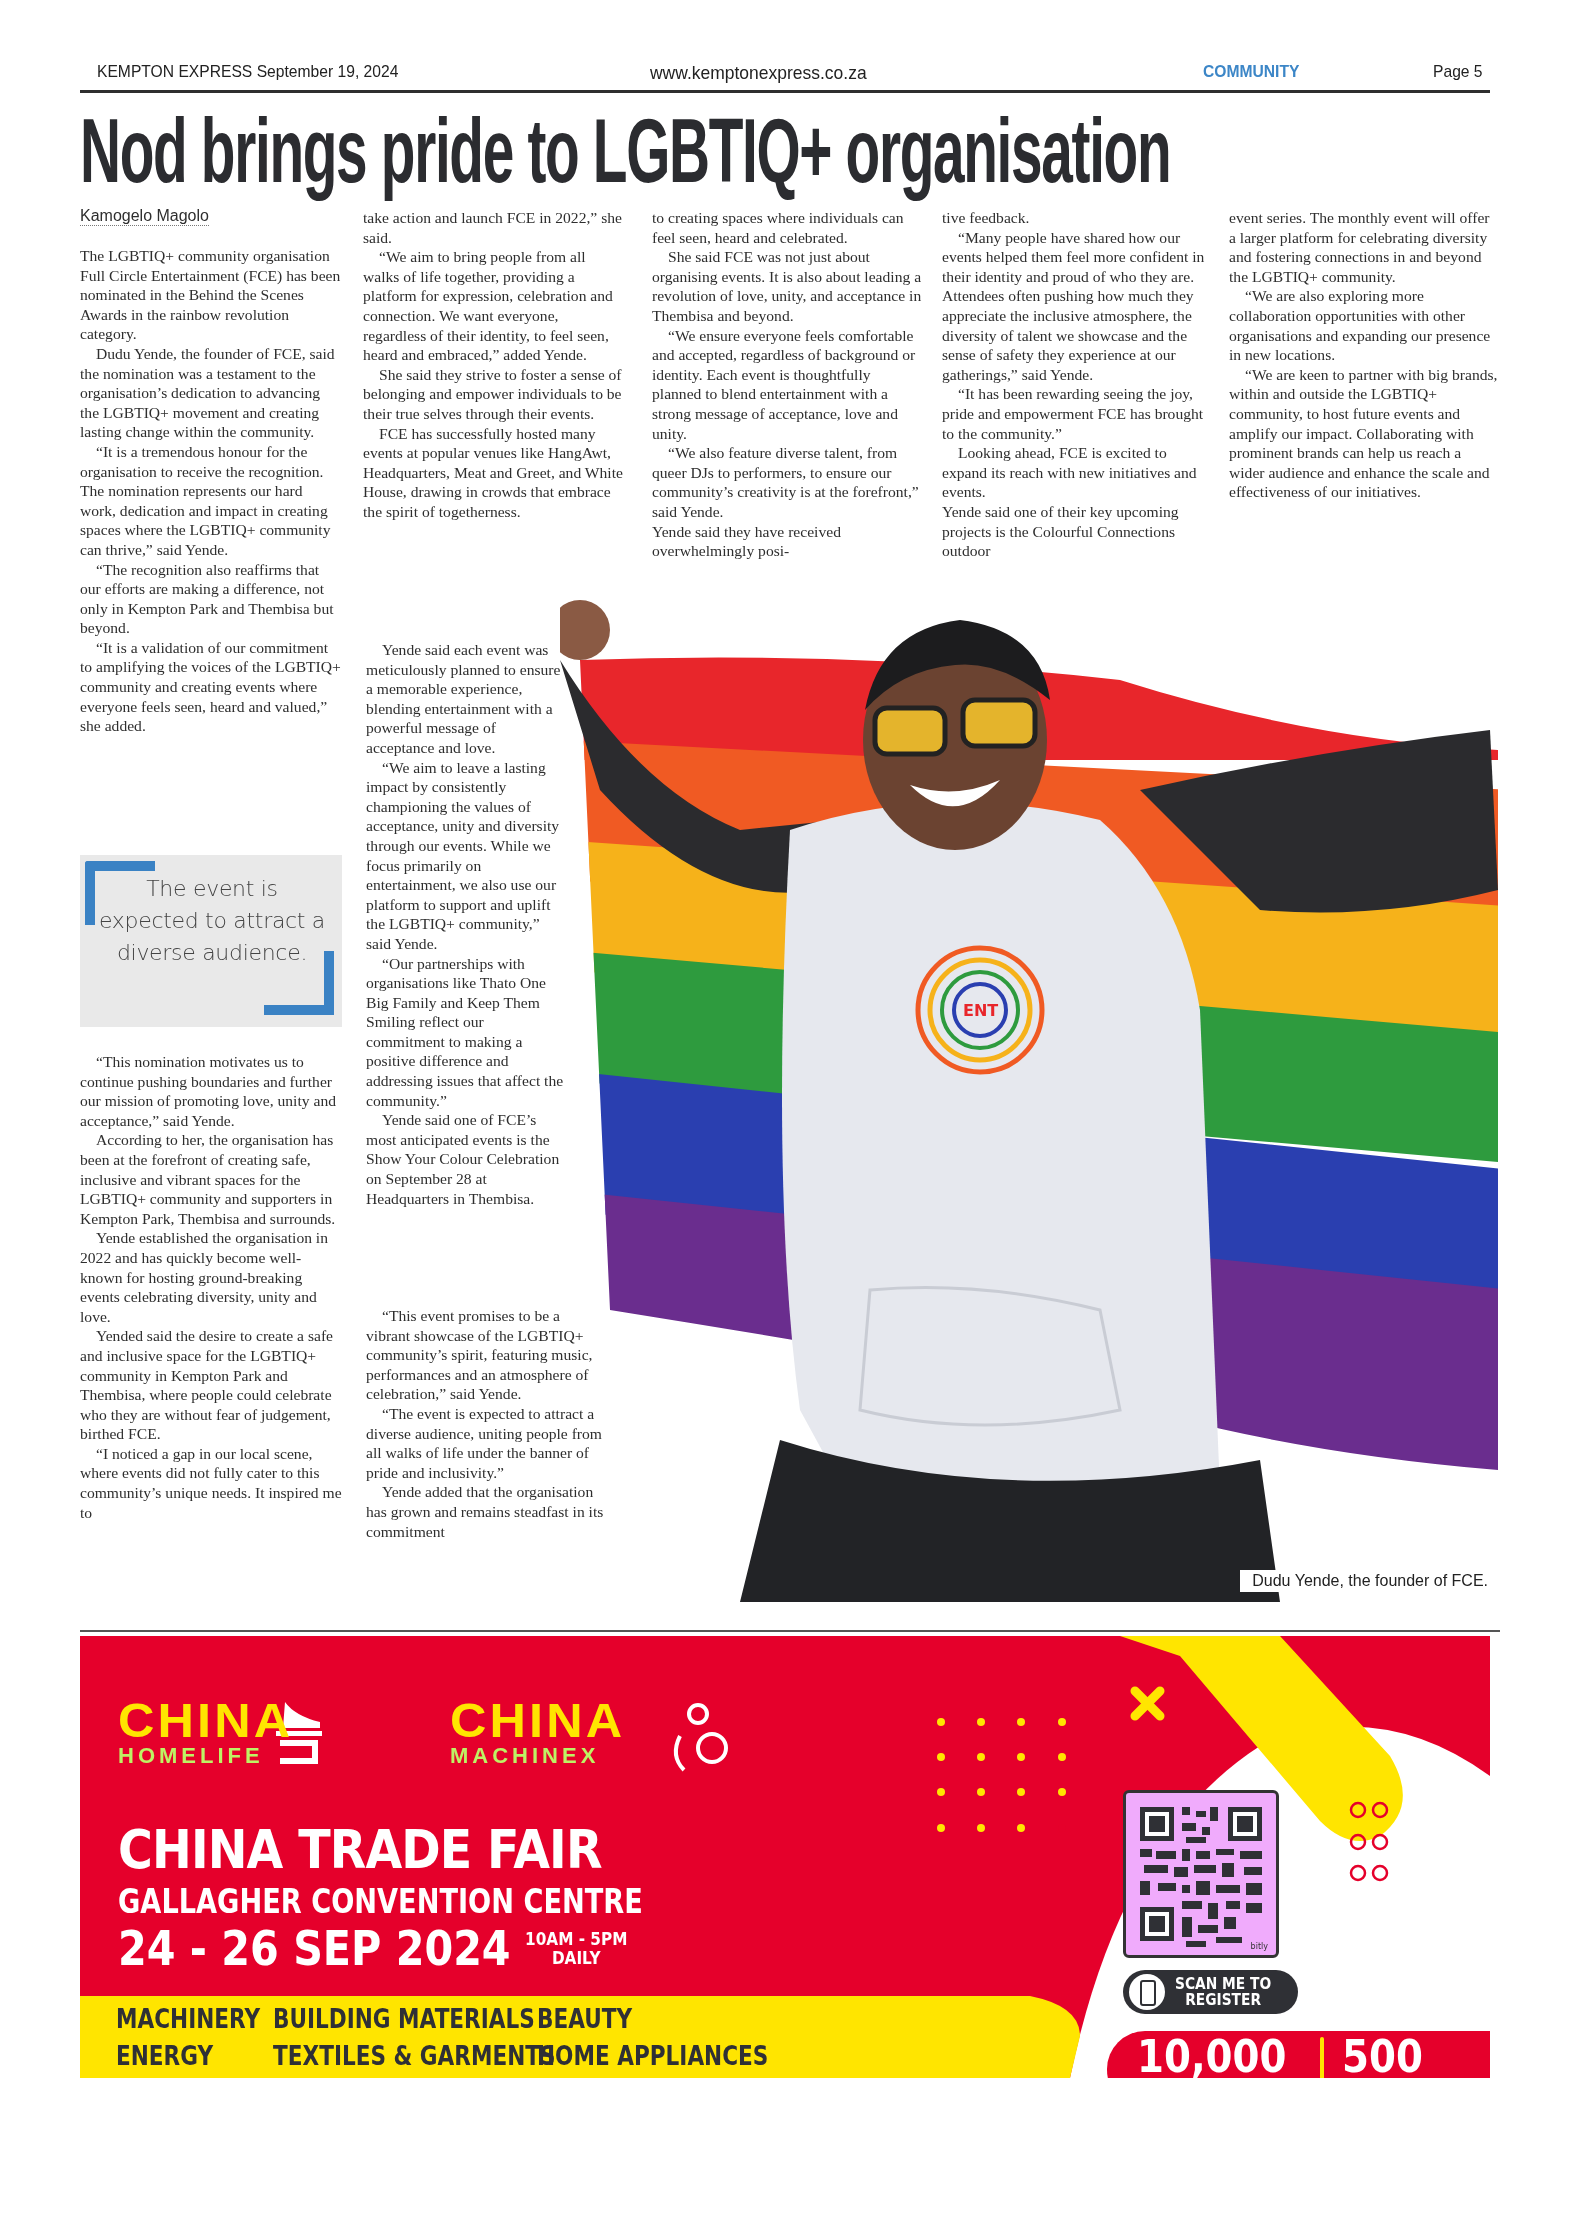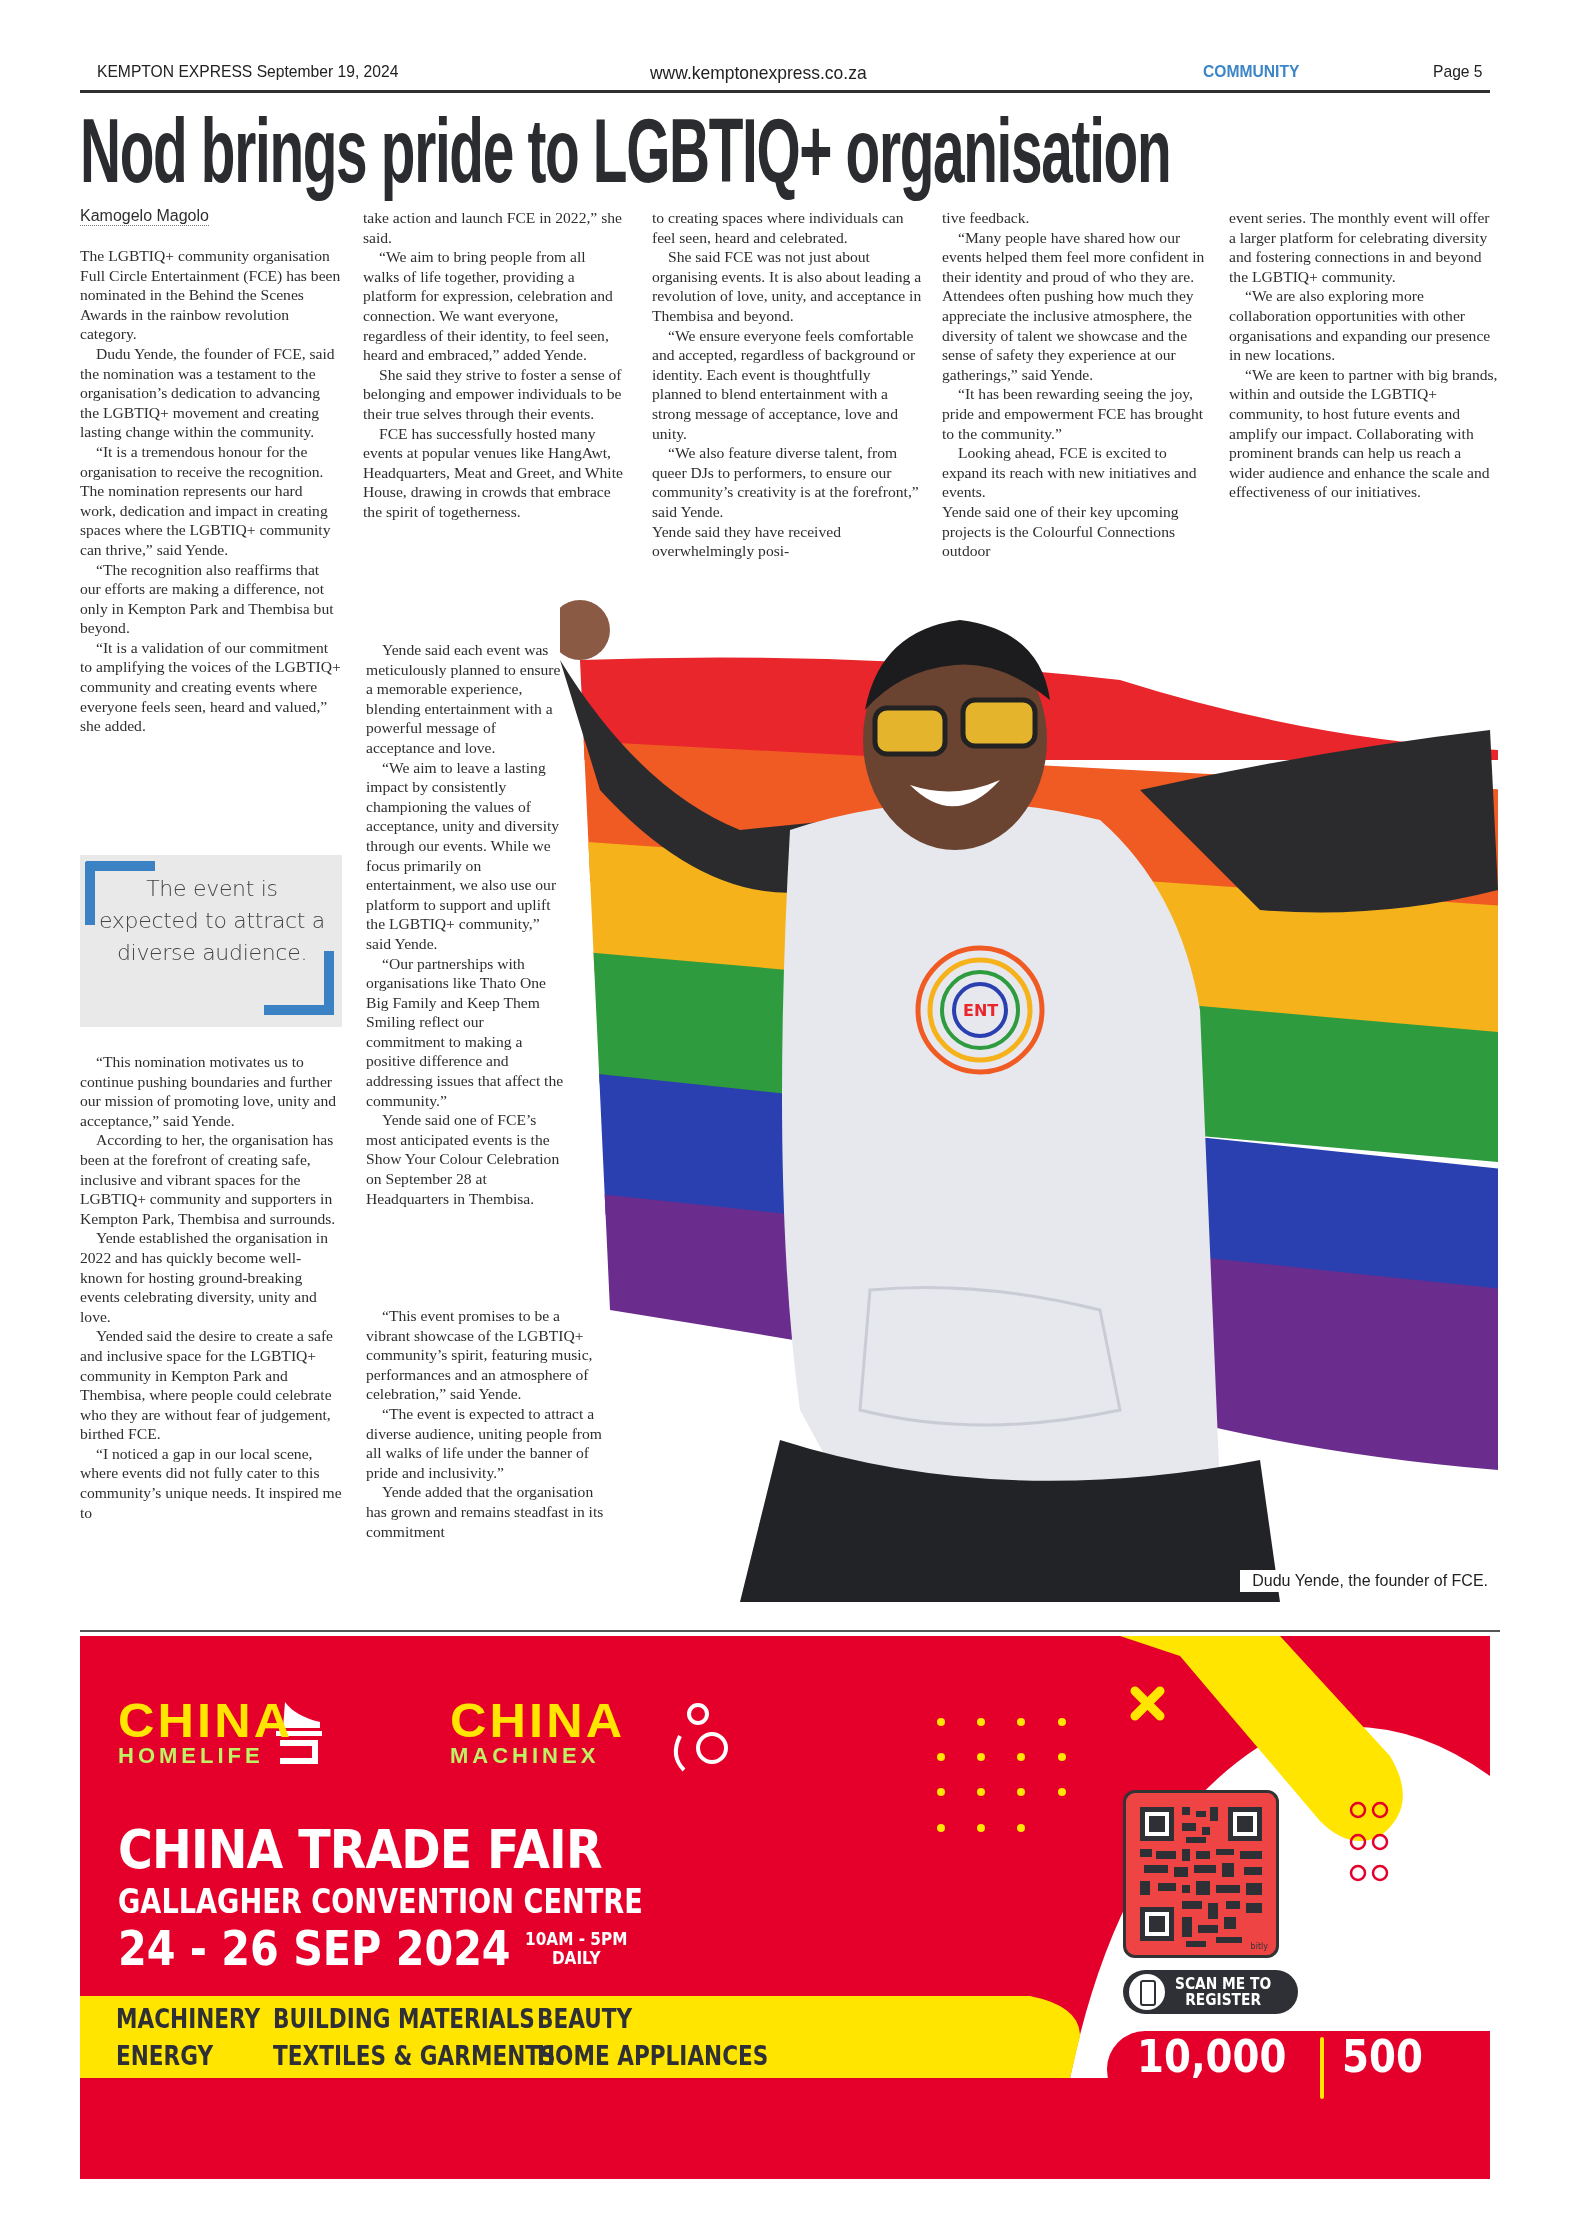--- a/index.html
+++ b/index.html
@@ -34,35 +34,35 @@
 
   
   .photo { position: absolute; left: 560px; top: 590px; width: 938px; height: 1012px; overflow: hidden; }
   .flag { position: absolute; left: 0; top: 0; width: 100%; height: 100%; }
   .caption { position: absolute; right: 2px; bottom: 10px; background: #fff; font-family: "Liberation Sans", sans-serif; font-size: 16px; color: #222; padding: 2px 8px 2px 12px; }
 
   
   .ad-rule { position: absolute; left: 80px; top: 1630px; width: 1420px; height: 2px; background: #555; }
 
   
-  .ad { position: absolute; left: 80px; top: 1636px; width: 1410px; height: 543px; overflow: hidden; background: #e5002b; }
+  .ad { position: absolute; left: 80px; top: 1636px; width: 1410px; height: 442px; overflow: hidden; background: #e5002b; }
   .ad-bg-svg { position: absolute; left: 0; top: 0; }
   .logo { position: absolute; font-family: "Liberation Sans", sans-serif; }
   .logo .big { display: block; color: #ffe500; font-weight: bold; font-size: 48px; letter-spacing: 3px; line-height: 46px; transform: scaleX(1.05); transform-origin: left; }
   .logo .small { display: block; color: #bef264; font-weight: bold; font-size: 22px; letter-spacing: 4px; line-height: 24px; }
   .logo-homelife { left: 38px; top: 62px; }
   .logo-machinex { left: 370px; top: 62px; }
   .ad-title { position: absolute; left: 38px; top: 185px; color: #fff; font-family: "DejaVu Sans", sans-serif; font-weight: bold; font-size: 54px; letter-spacing: -1px; transform: scaleX(0.88); transform-origin: left; white-space: nowrap; line-height: 58px; }
   .ad-venue { position: absolute; left: 38px; top: 245px; color: #fff; font-family: "DejaVu Sans", sans-serif; font-weight: bold; font-size: 34px; transform: scaleX(0.8); transform-origin: left; white-space: nowrap; line-height: 40px; }
   .ad-dates { position: absolute; left: 38px; top: 285px; color: #fff; font-family: "DejaVu Sans", sans-serif; font-weight: bold; font-size: 48px; transform: scaleX(0.86); transform-origin: left; white-space: nowrap; line-height: 54px; }
   .ad-hours { position: absolute; left: 445px; top: 293px; color: #fff; font-family: "DejaVu Sans", sans-serif; font-weight: bold; font-size: 18px; text-align: center; line-height: 19px; transform: scaleX(0.85); transform-origin: left; white-space: nowrap; }
   .ad-cats { position: absolute; left: 0; top: 360px; width: 1000px; height: 80px; text-align: right; }
   .cat { position: absolute; font-family: "DejaVu Sans", sans-serif; font-weight: bold; font-size: 27px; color: #2f3035; transform: scaleX(0.8); transform-origin: left; white-space: nowrap; line-height: 30px; }
 
-  .qr-box { position: absolute; left: 1043px; top: 154px; width: 156px; height: 168px; border: 3px solid #333; border-radius: 12px; background: #ef4444; text-align: right; }
+  .qr-box { position: absolute; left: 1043px; top: 154px; width: 156px; height: 168px; border: 3px solid #333; border-radius: 6px; background: #f0abfc; text-align: right; }
   .qr-label { position: absolute; right: 8px; bottom: 4px; font-size: 8px; font-family: "DejaVu Sans", sans-serif; color: #333; }
   .scan-pill { position: absolute; left: 1043px; top: 334px; width: 175px; height: 44px; border-radius: 22px; background: #2f3035; color: #fff; font-family: "DejaVu Sans", sans-serif; font-weight: bold; font-size: 15px; line-height: 16px; }
   .scan-pill .txt { position: absolute; left: 52px; top: 6px; text-align: center; transform: scaleX(0.92); transform-origin: left; }
   .phone-icon { position: absolute; left: 6px; top: 4px; width: 36px; height: 36px; border-radius: 50%; background: #fff; }
   .phone-icon::after { content: ""; position: absolute; left: 11px; top: 6px; width: 12px; height: 22px; border: 2px solid #2f3035; border-radius: 3px; }
 
   .stats { position: absolute; left: 1027px; top: 395px; width: 383px; height: 77px; background: #e5002b; border-radius: 38px 0 0 38px; color: #fff; font-family: "DejaVu Sans", sans-serif; font-weight: bold; }
   .stat-num { position: absolute; top: 2px; font-size: 44px; line-height: 48px; transform: scaleX(0.88); transform-origin: left; }
   .stat-div { position: absolute; left: 213px; top: 6px; width: 4px; height: 62px; background: #ffe500; border-radius: 2px; }
 </style>

